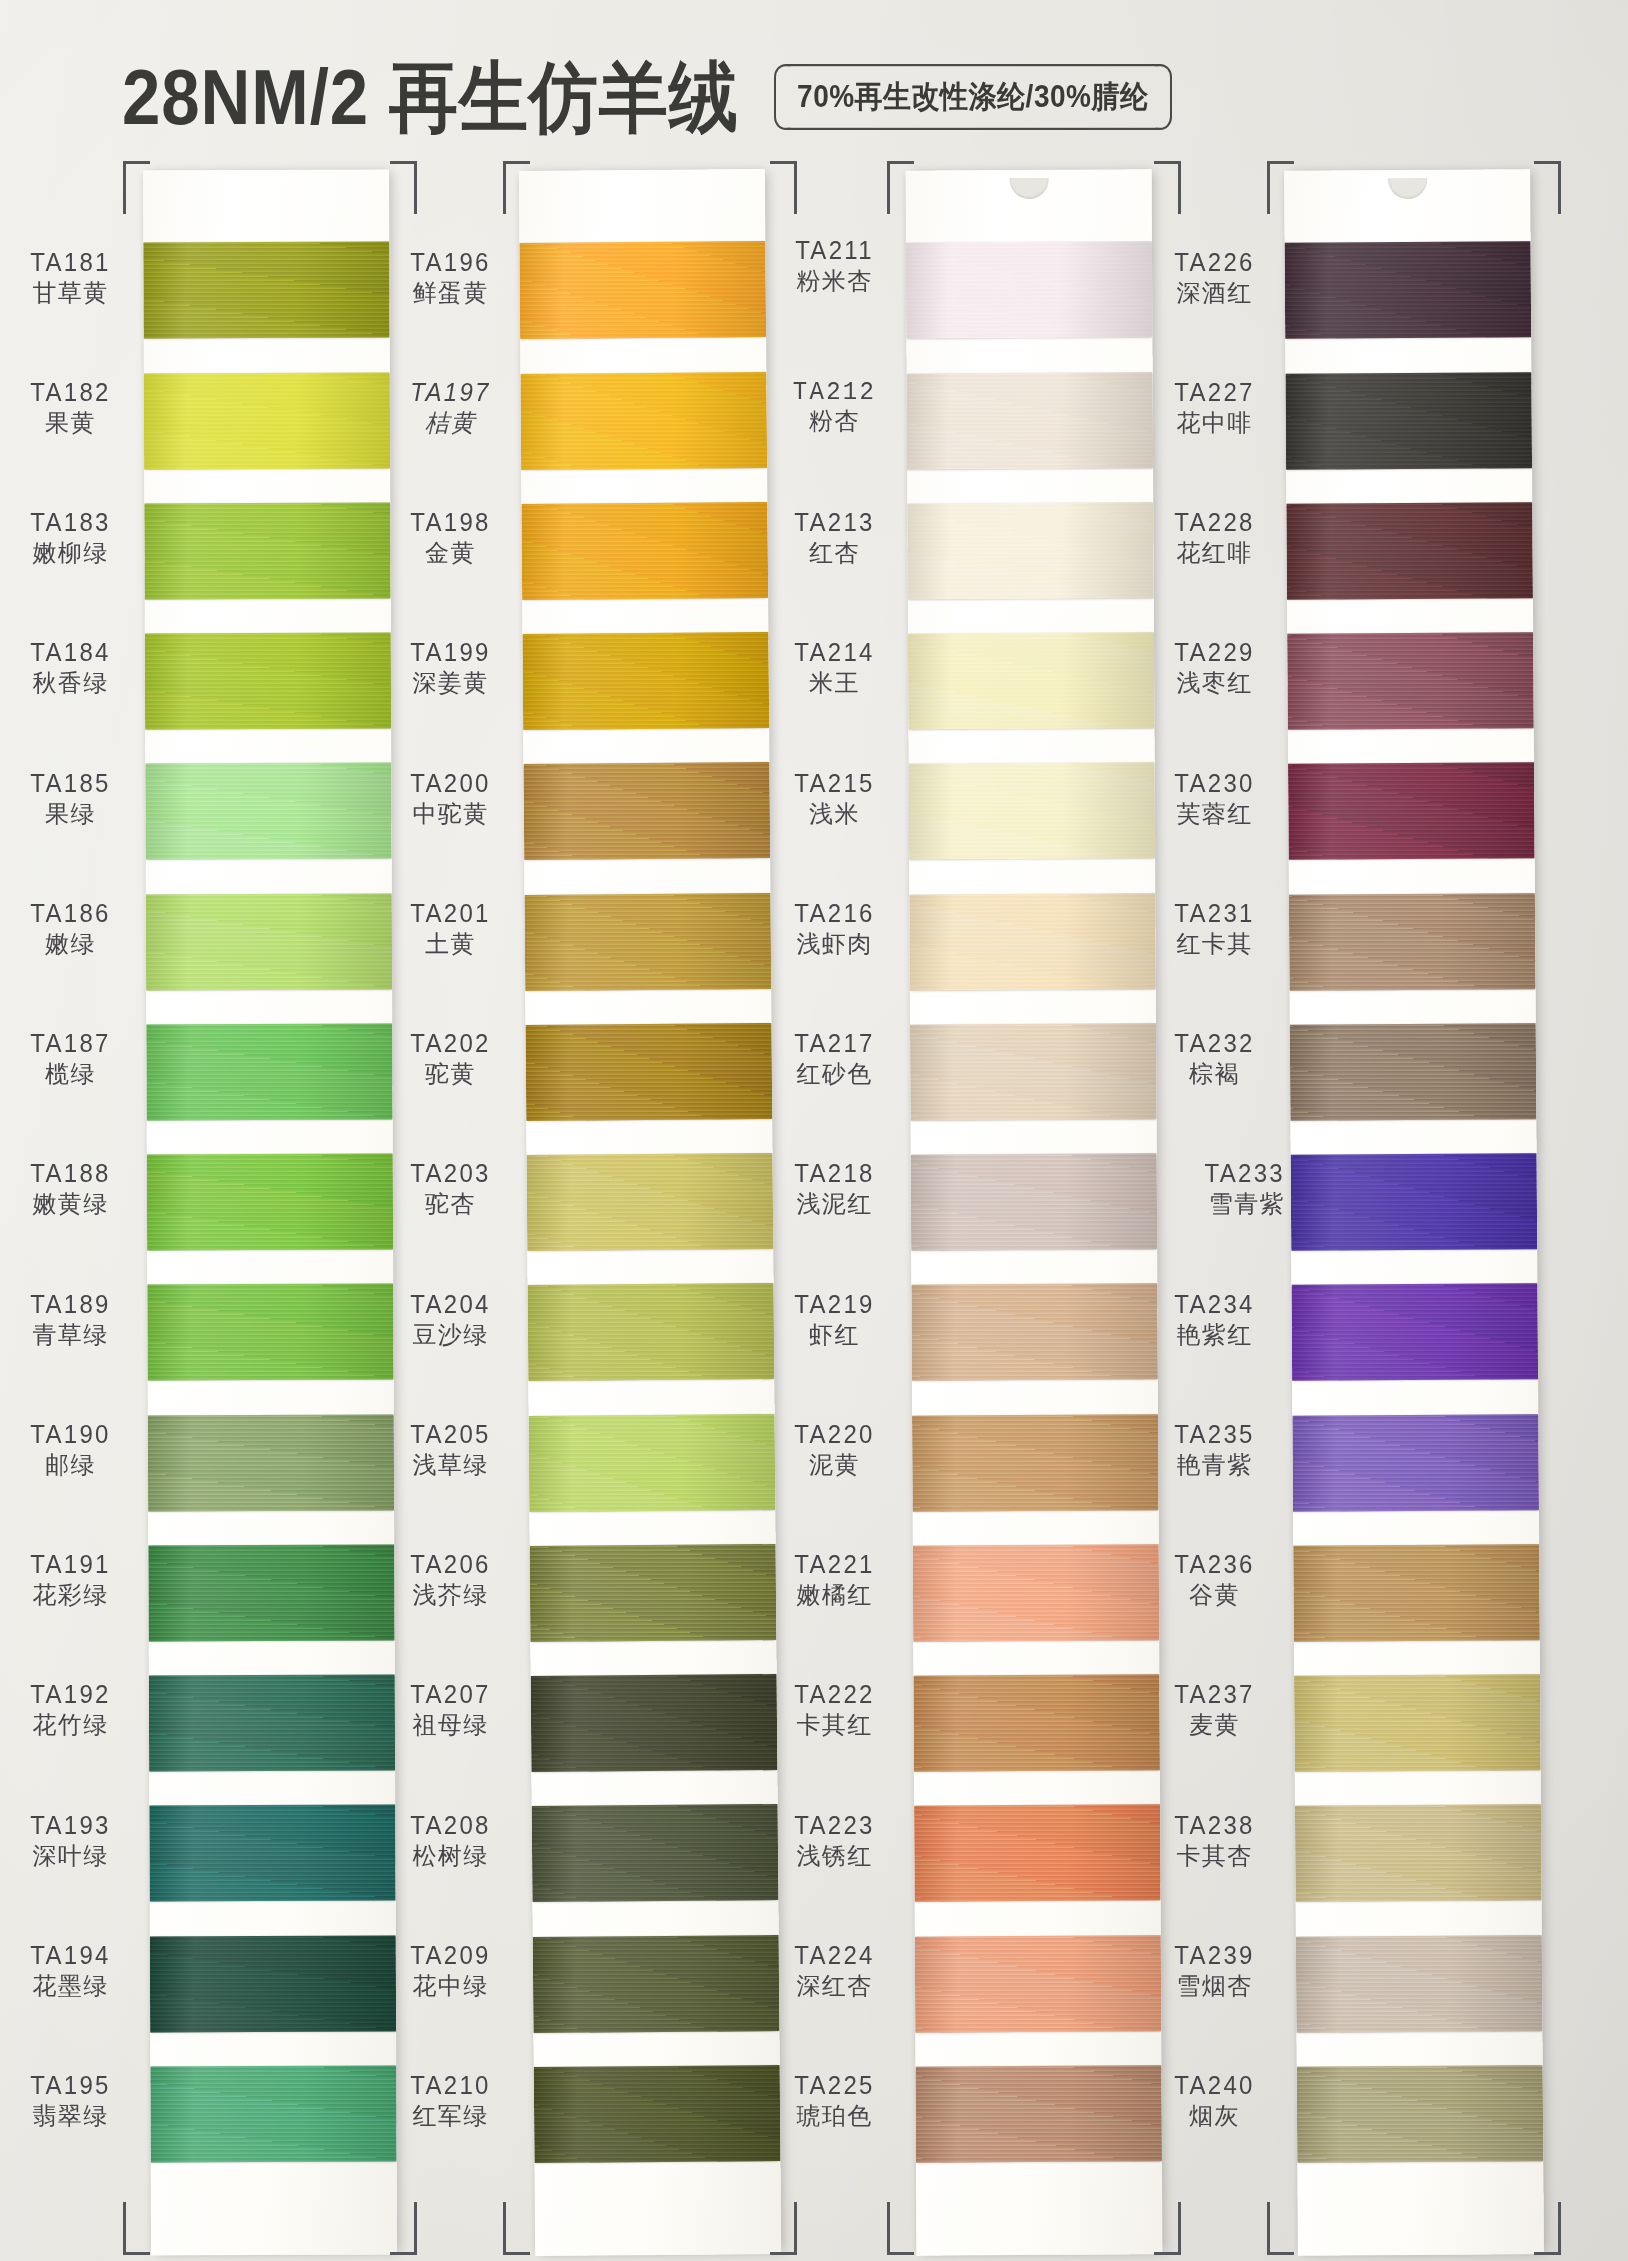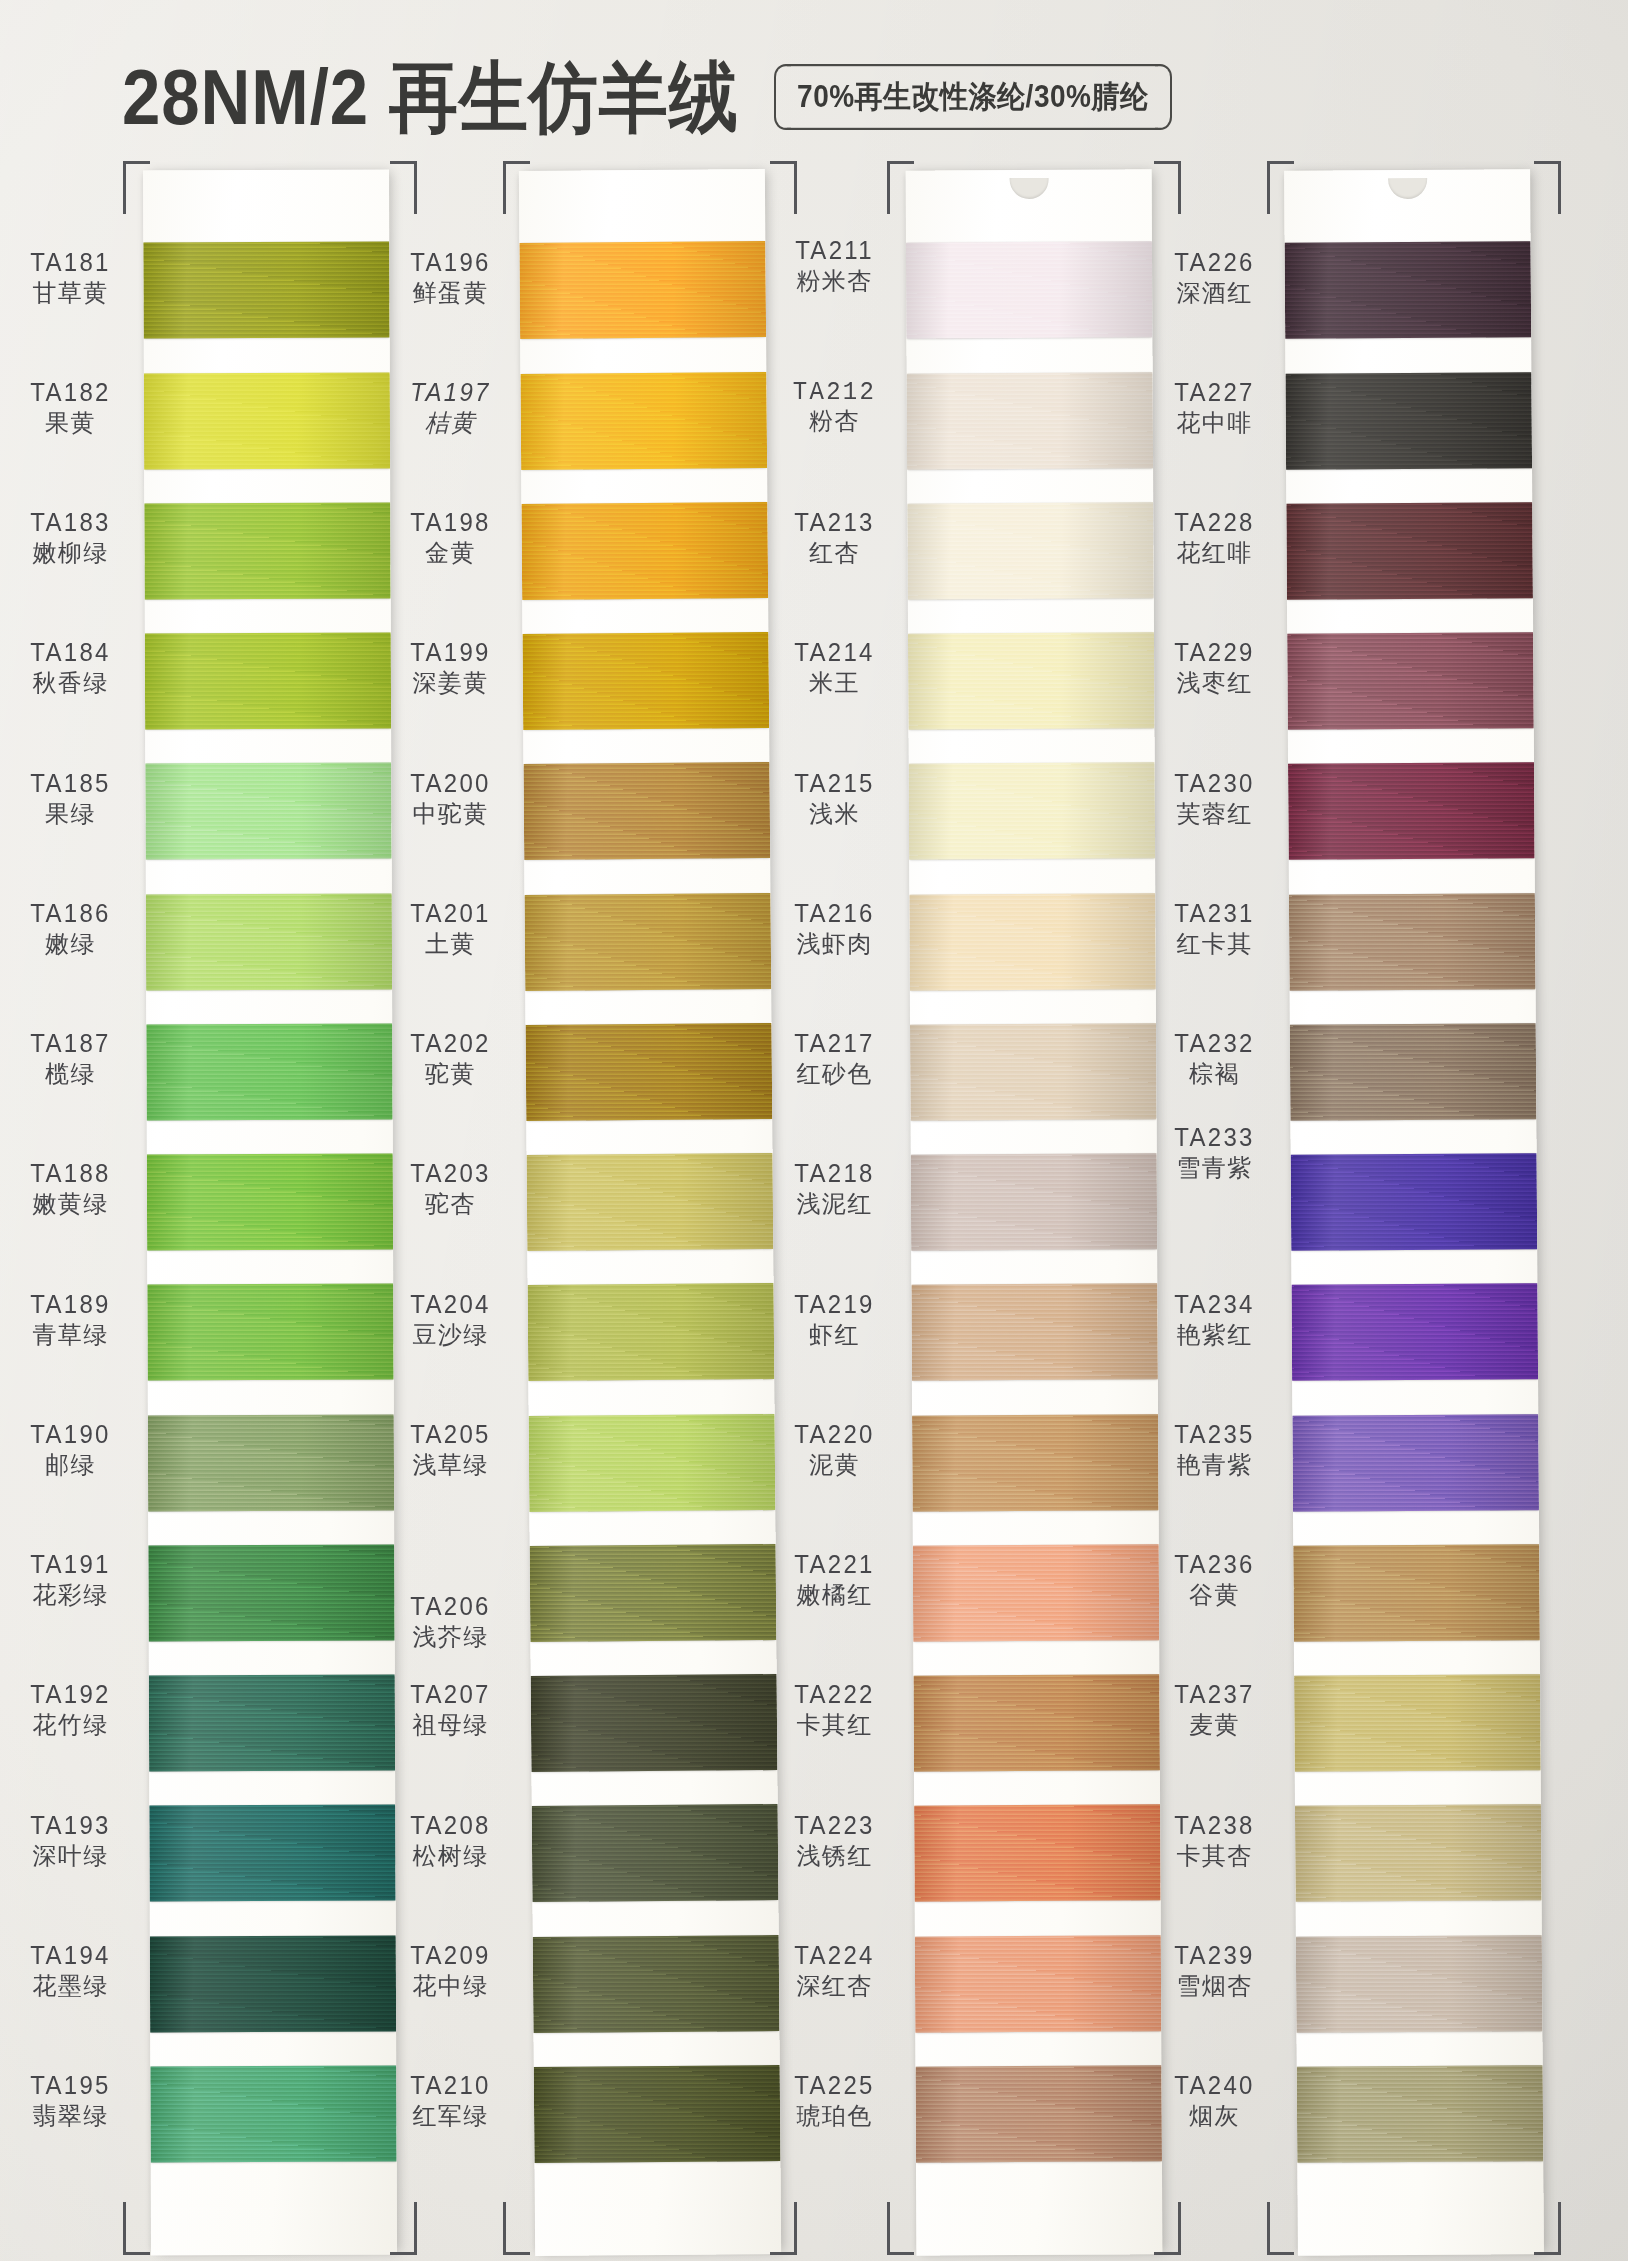--- a/index.html
+++ b/index.html
@@ -261,21 +261,21 @@
         <div class="cname">驼杏</div>
       </div>
       <div class="label" style="top: 1127px;">
         <div class="code">TA204</div>
         <div class="cname">豆沙绿</div>
       </div>
       <div class="label" style="top: 1257px;">
         <div class="code">TA205</div>
         <div class="cname">浅草绿</div>
       </div>
-      <div class="label" style="top: 1429px;">
+      <div class="label" style="top: 1387px;">
         <div class="code">TA206</div>
         <div class="cname">浅芥绿</div>
       </div>
       <div class="label" style="top: 1517px; text-align: center;">
         <div class="code">TA207</div>
         <div class="cname">祖母绿</div>
       </div>
       <div class="label" style="top: 1648px;">
         <div class="code">TA208</div>
         <div class="cname">松树绿</div>
@@ -408,21 +408,21 @@
         <div class="cname">芙蓉红</div>
       </div>
       <div class="label" style="top: 736px;">
         <div class="code">TA231</div>
         <div class="cname">红卡其</div>
       </div>
       <div class="label" style="top: 866px;">
         <div class="code">TA232</div>
         <div class="cname">棕褐</div>
       </div>
-      <div class="label" style="top: 960px;">
+      <div class="label" style="top: 996px; text-align: right;">
         <div class="code">TA233</div>
         <div class="cname">雪青紫</div>
       </div>
       <div class="label" style="top: 1127px;">
         <div class="code">TA234</div>
         <div class="cname">艳紫红</div>
       </div>
       <div class="label" style="top: 1257px;">
         <div class="code">TA235</div>
         <div class="cname">艳青紫</div>

